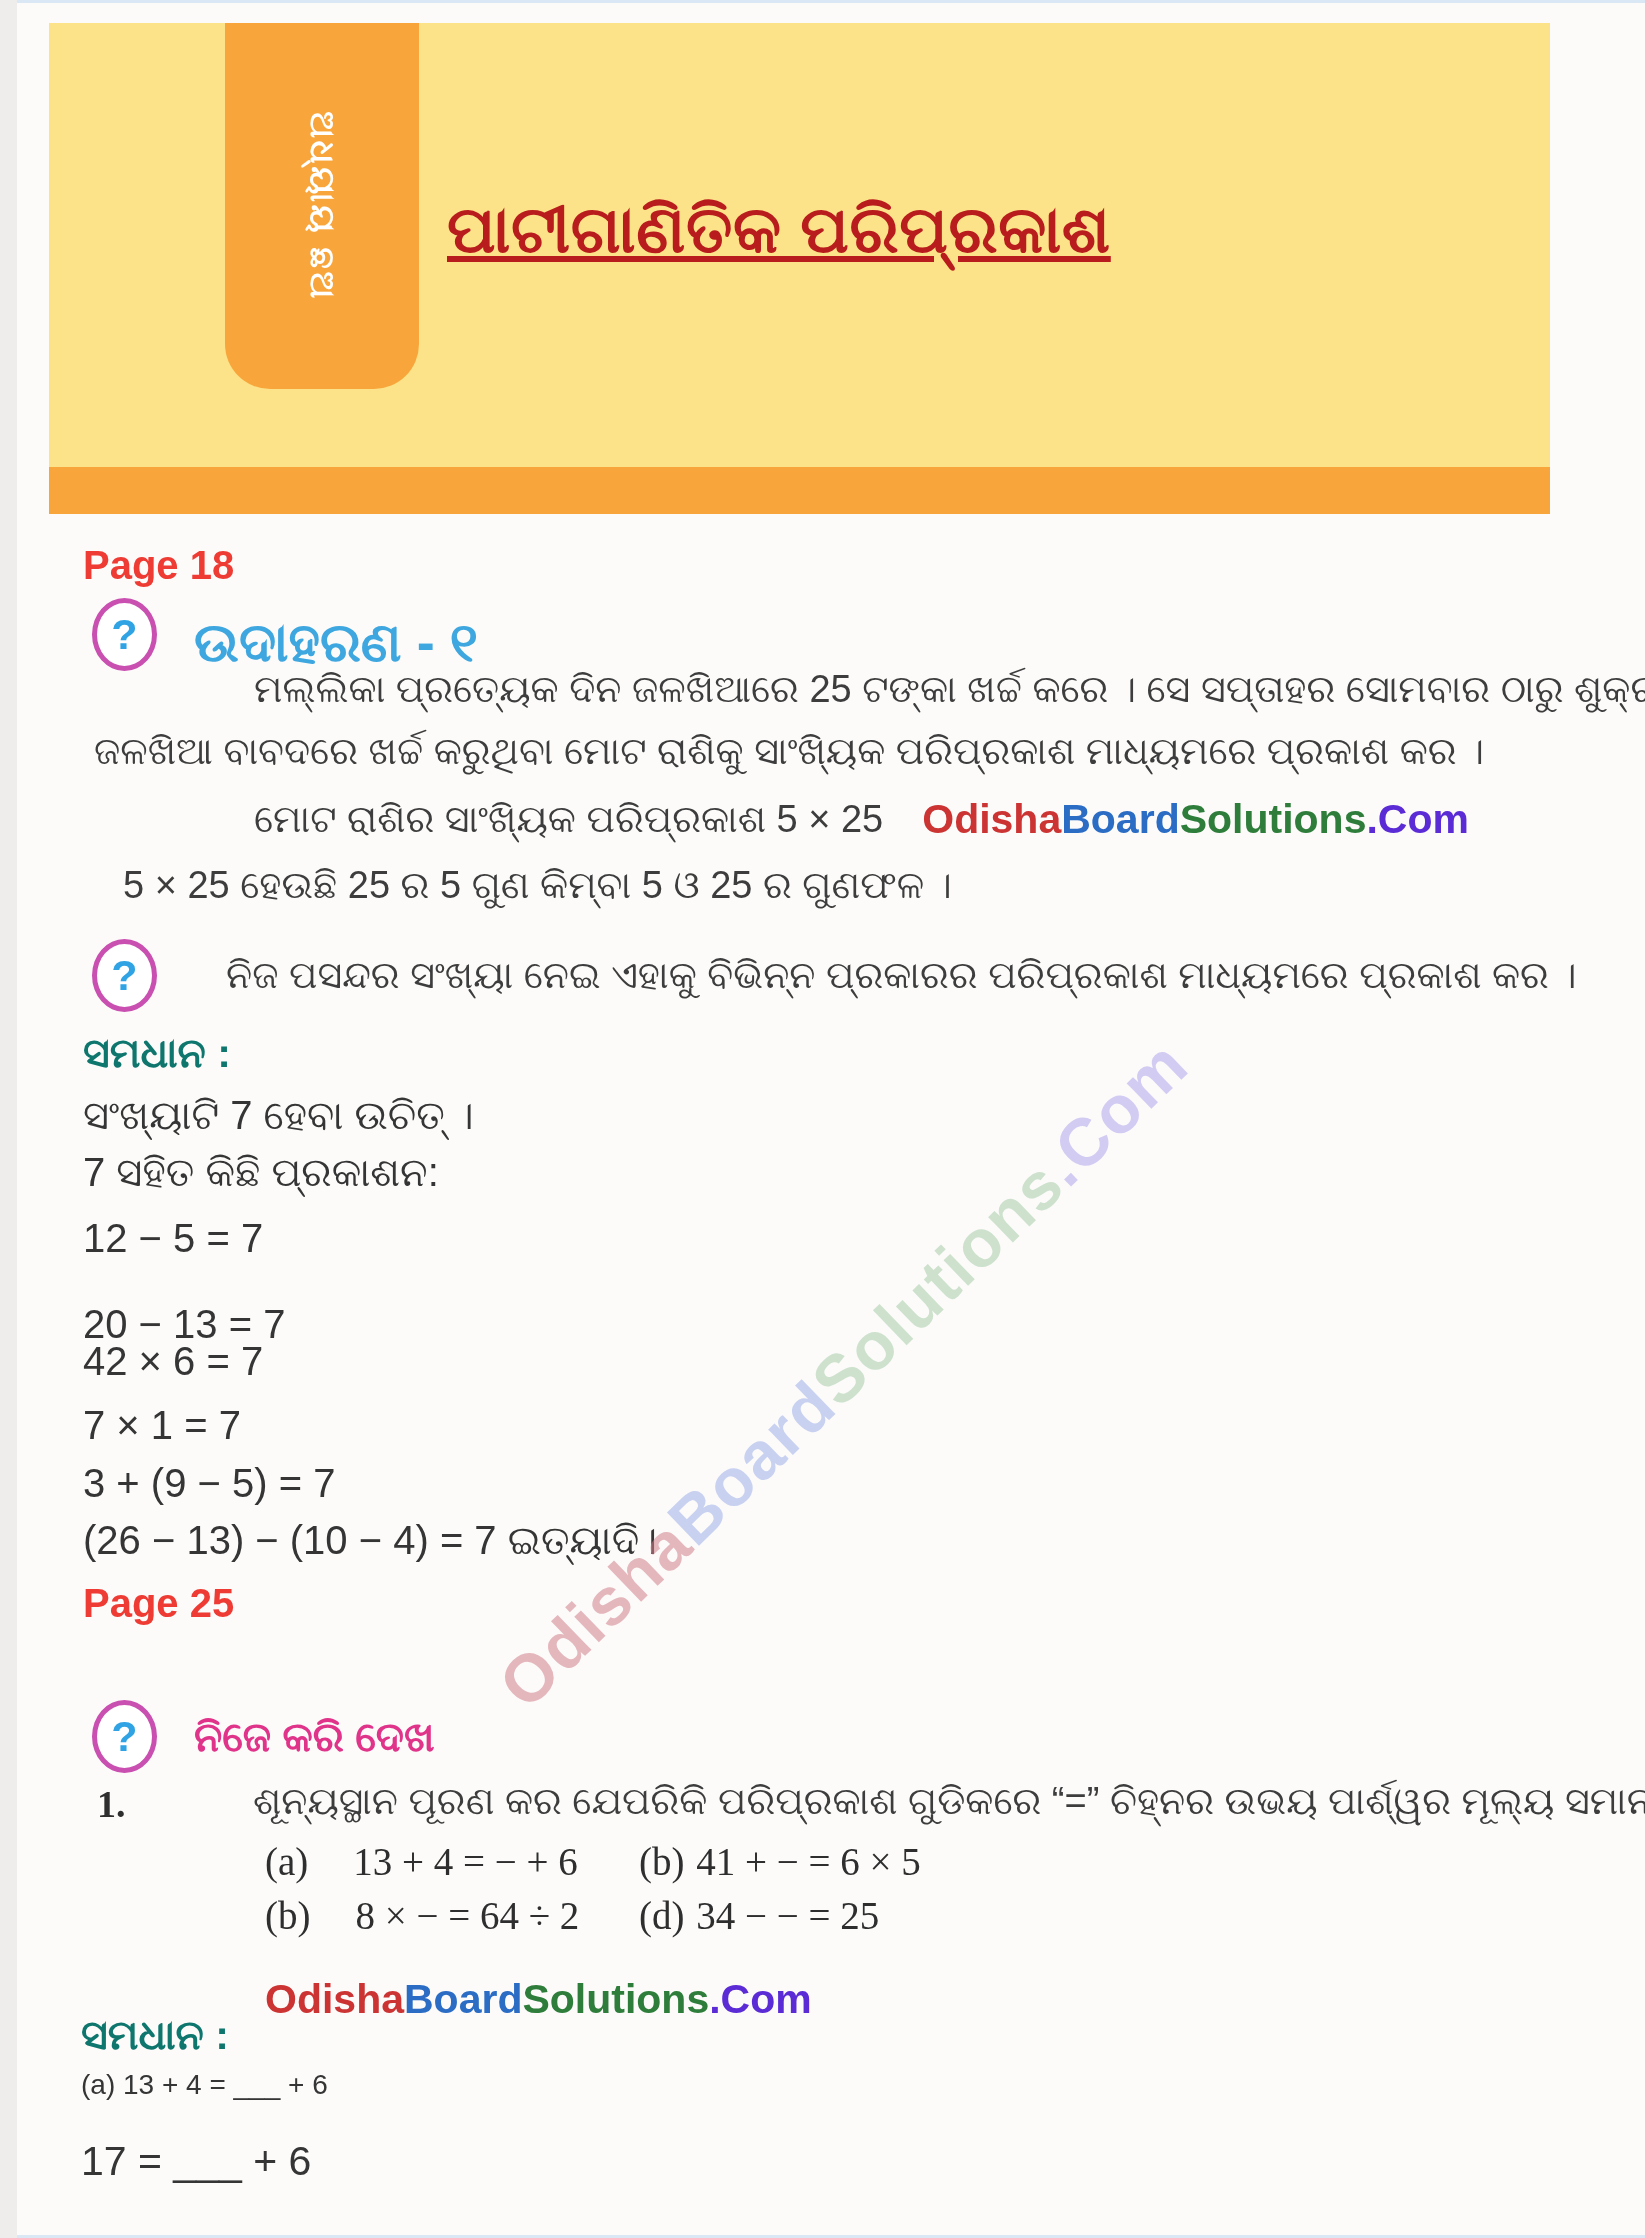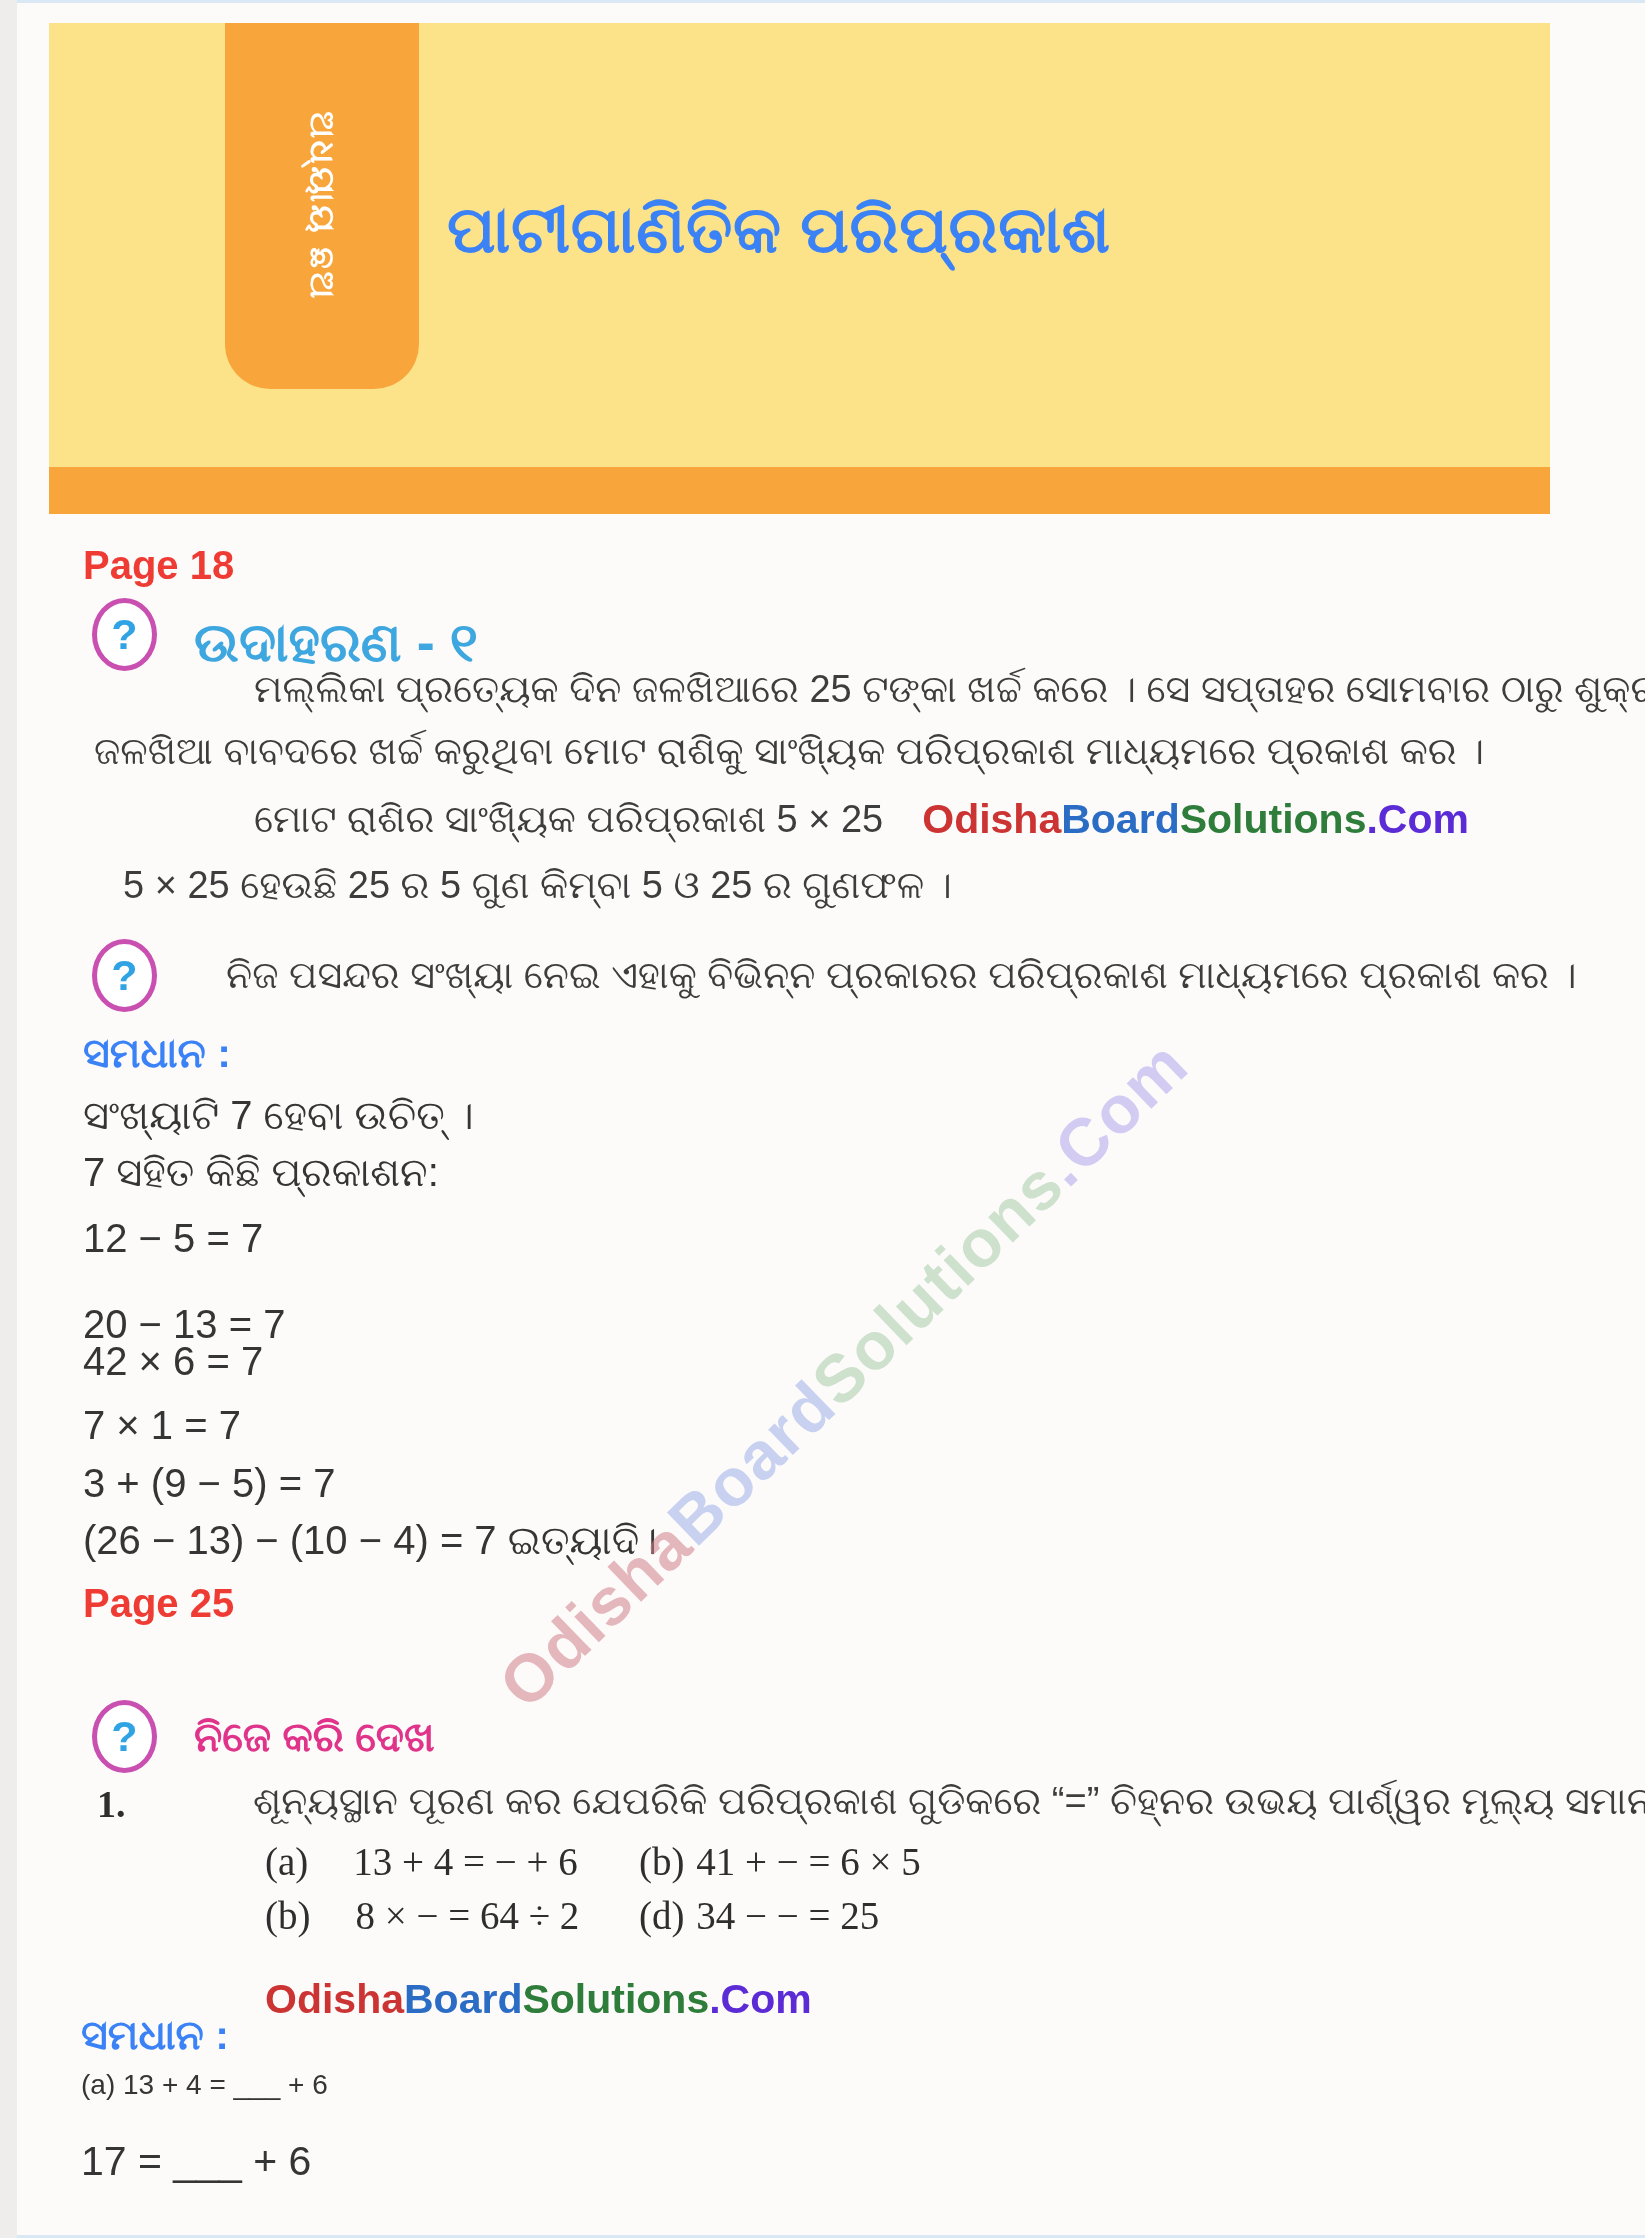--- a/index.html
+++ b/index.html
@@ -12,28 +12,28 @@
   .left-strip{position:absolute;left:0;top:0;width:17px;height:2239px;background:#efedec;}
   
   .banner{position:absolute;left:49px;top:23px;width:1501px;height:444px;background:#fce389;}
   .banner-strip{position:absolute;left:49px;top:467px;width:1501px;height:47px;background:#f8a63c;}
   .chapter-tab{position:absolute;left:225px;top:23px;width:194px;height:366px;background:#f8a63c;border-radius:0 0 45px 45px;}
   .chapter-tab-text{
     position:absolute;left:50%;top:50%;
     transform:translate(-50%,-50%) rotate(90deg);
     color:#ffffff;font-size:34px;font-weight:bold;letter-spacing:2.6px;white-space:nowrap;
   }
-  .chapter-title{position:absolute;left:447px;top:192px;font-size:65px;font-weight:bold;color:#3b82f6;letter-spacing:0.6px;}
+  .chapter-title{position:absolute;left:447px;top:192px;font-size:65px;font-weight:bold;color:#b91c1c;letter-spacing:0.6px;text-decoration:underline;}
   
   .pagelabel{font-size:40px;font-weight:bold;color:#ee3b33;}
   .h-example{font-size:54px;font-weight:bold;color:#3fa7df;}
   .h-try{font-size:41px;font-weight:bold;color:#e0338a;}
   .body-txt{font-size:38px;color:#3d3d3d;}
   .eq-txt{font-size:40px;color:#353535;}
-  .sol-label{font-size:41px;font-weight:bold;color:#3b82f6;}
+  .sol-label{font-size:41px;font-weight:bold;color:#0f766e;}
   .serif{font-family:"Liberation Serif","DejaVu Serif",serif;}
   .ex-row{display:flex;align-items:flex-start;font-size:39px;color:#2e2e2e;}
   .ex-num{font-size:38px;font-weight:bold;color:#2e2e2e;font-family:"Liberation Serif","DejaVu Serif",serif;}
   
   .q-icon{
     position:absolute;width:65px;height:73px;border:5.2px solid #c94fb0;border-radius:50%;
     background:#ffffff;display:flex;align-items:center;justify-content:center;
     font-size:43px;font-weight:bold;color:#2fa3e3;box-sizing:border-box;
   }
   

